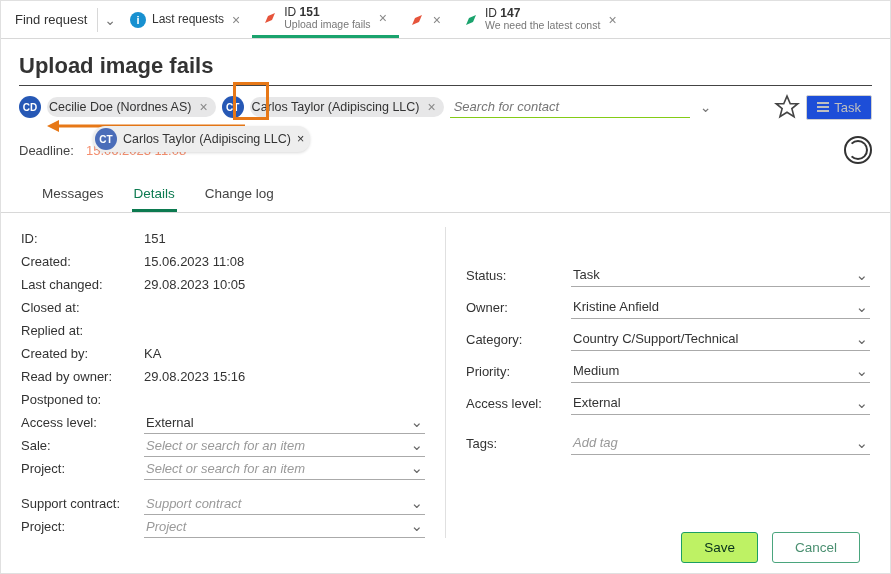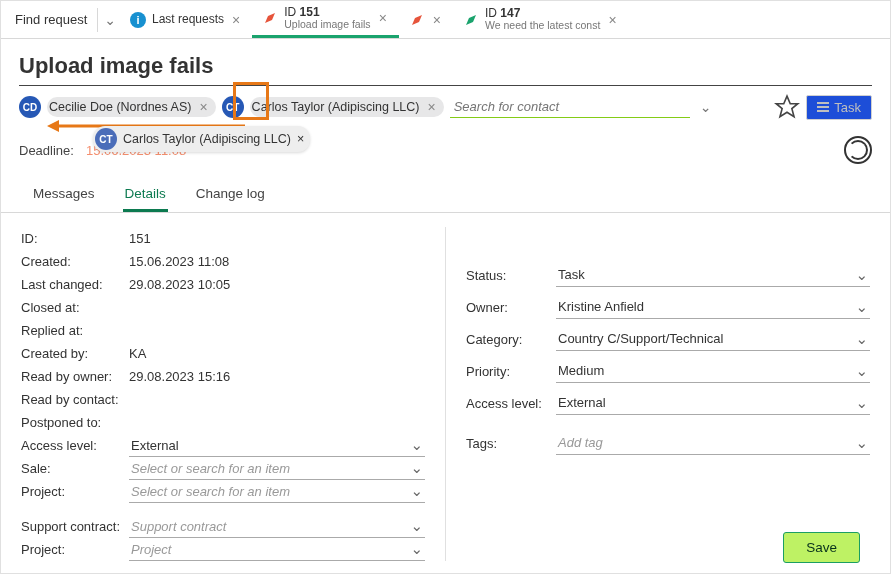--- a/index.html
+++ b/index.html
@@ -144,38 +144,39 @@
     position:relative;
   }
   .spinner-btn::after {
     content:''; width:16px; height:16px; border:2px solid #333;
     border-left-color:transparent; border-radius:50%;
     display:block;
   }
 
   
   .maintabs {
-    display:flex; gap:26px; padding:6px 30px 0 30px;
+    display:flex; gap:26px; padding:6px 30px 0 39px;
     border-bottom:1px solid #d8d8d8;
   }
   .maintab {
     padding:6px 2px 8px 2px; font-size:13.5px; color:#444; cursor:pointer;
   }
   .maintab.active { color:#0c7a50; border-bottom:3px solid #0c7a50; font-weight:500;}
 
   
   .content {
     display:flex; padding:14px 20px 10px 20px; gap:20px;
   }
   .leftcol { flex:1; }
   .sep { width:1px; background:#e0e0e0; }
   .rightcol { flex:1;margin-top:32px; }
   .kvrow {
     display:flex; align-items:center; min-height:23px;
     font-size:13px;
+    gap:15px;
   }
   .kvrow .k { width:108px; color:#333; }
   .kvrow .v { color:#333; }
   .kvrow.input .v {
     flex:1;
   }
   .selbox {
     display:flex; justify-content:space-between; align-items:center;
     border-bottom:1px solid #aaa; padding:2px 2px;
     font-size:13px;
@@ -339,24 +340,20 @@
       </div>
     <div class="kvrow">
         <span class="k">Created by:</span>
         <span class="v">KA</span>
       </div>
     <div class="kvrow">
         <span class="k">Read by owner:</span>
         <span class="v">29.08.2023 15:16</span>
       </div>
     <div class="kvrow">
-        <span class="k">Read by contact:</span>
-        <span class="v"></span>
-      </div>
-    <div class="kvrow">
         <span class="k">Postponed to:</span>
         <span class="v"></span>
       </div>
 
     <div class="kvrow input">
         <span class="k">Access level:</span>
       <span class="v">
           <div class="selbox">
             <span>External</span>
             <span class="chev">⌄</span>
@@ -459,13 +456,14 @@
             <span>Add tag</span>
             <span class="chev">⌄</span>
           </div>
         </span>
     </div>
   </div>
 </div>
 
 <div class="footer">
   <button class="btn primary">Save</button>
+  <button class="btn secondary">Cancel</button>
 </div>
 
 </body></html>

